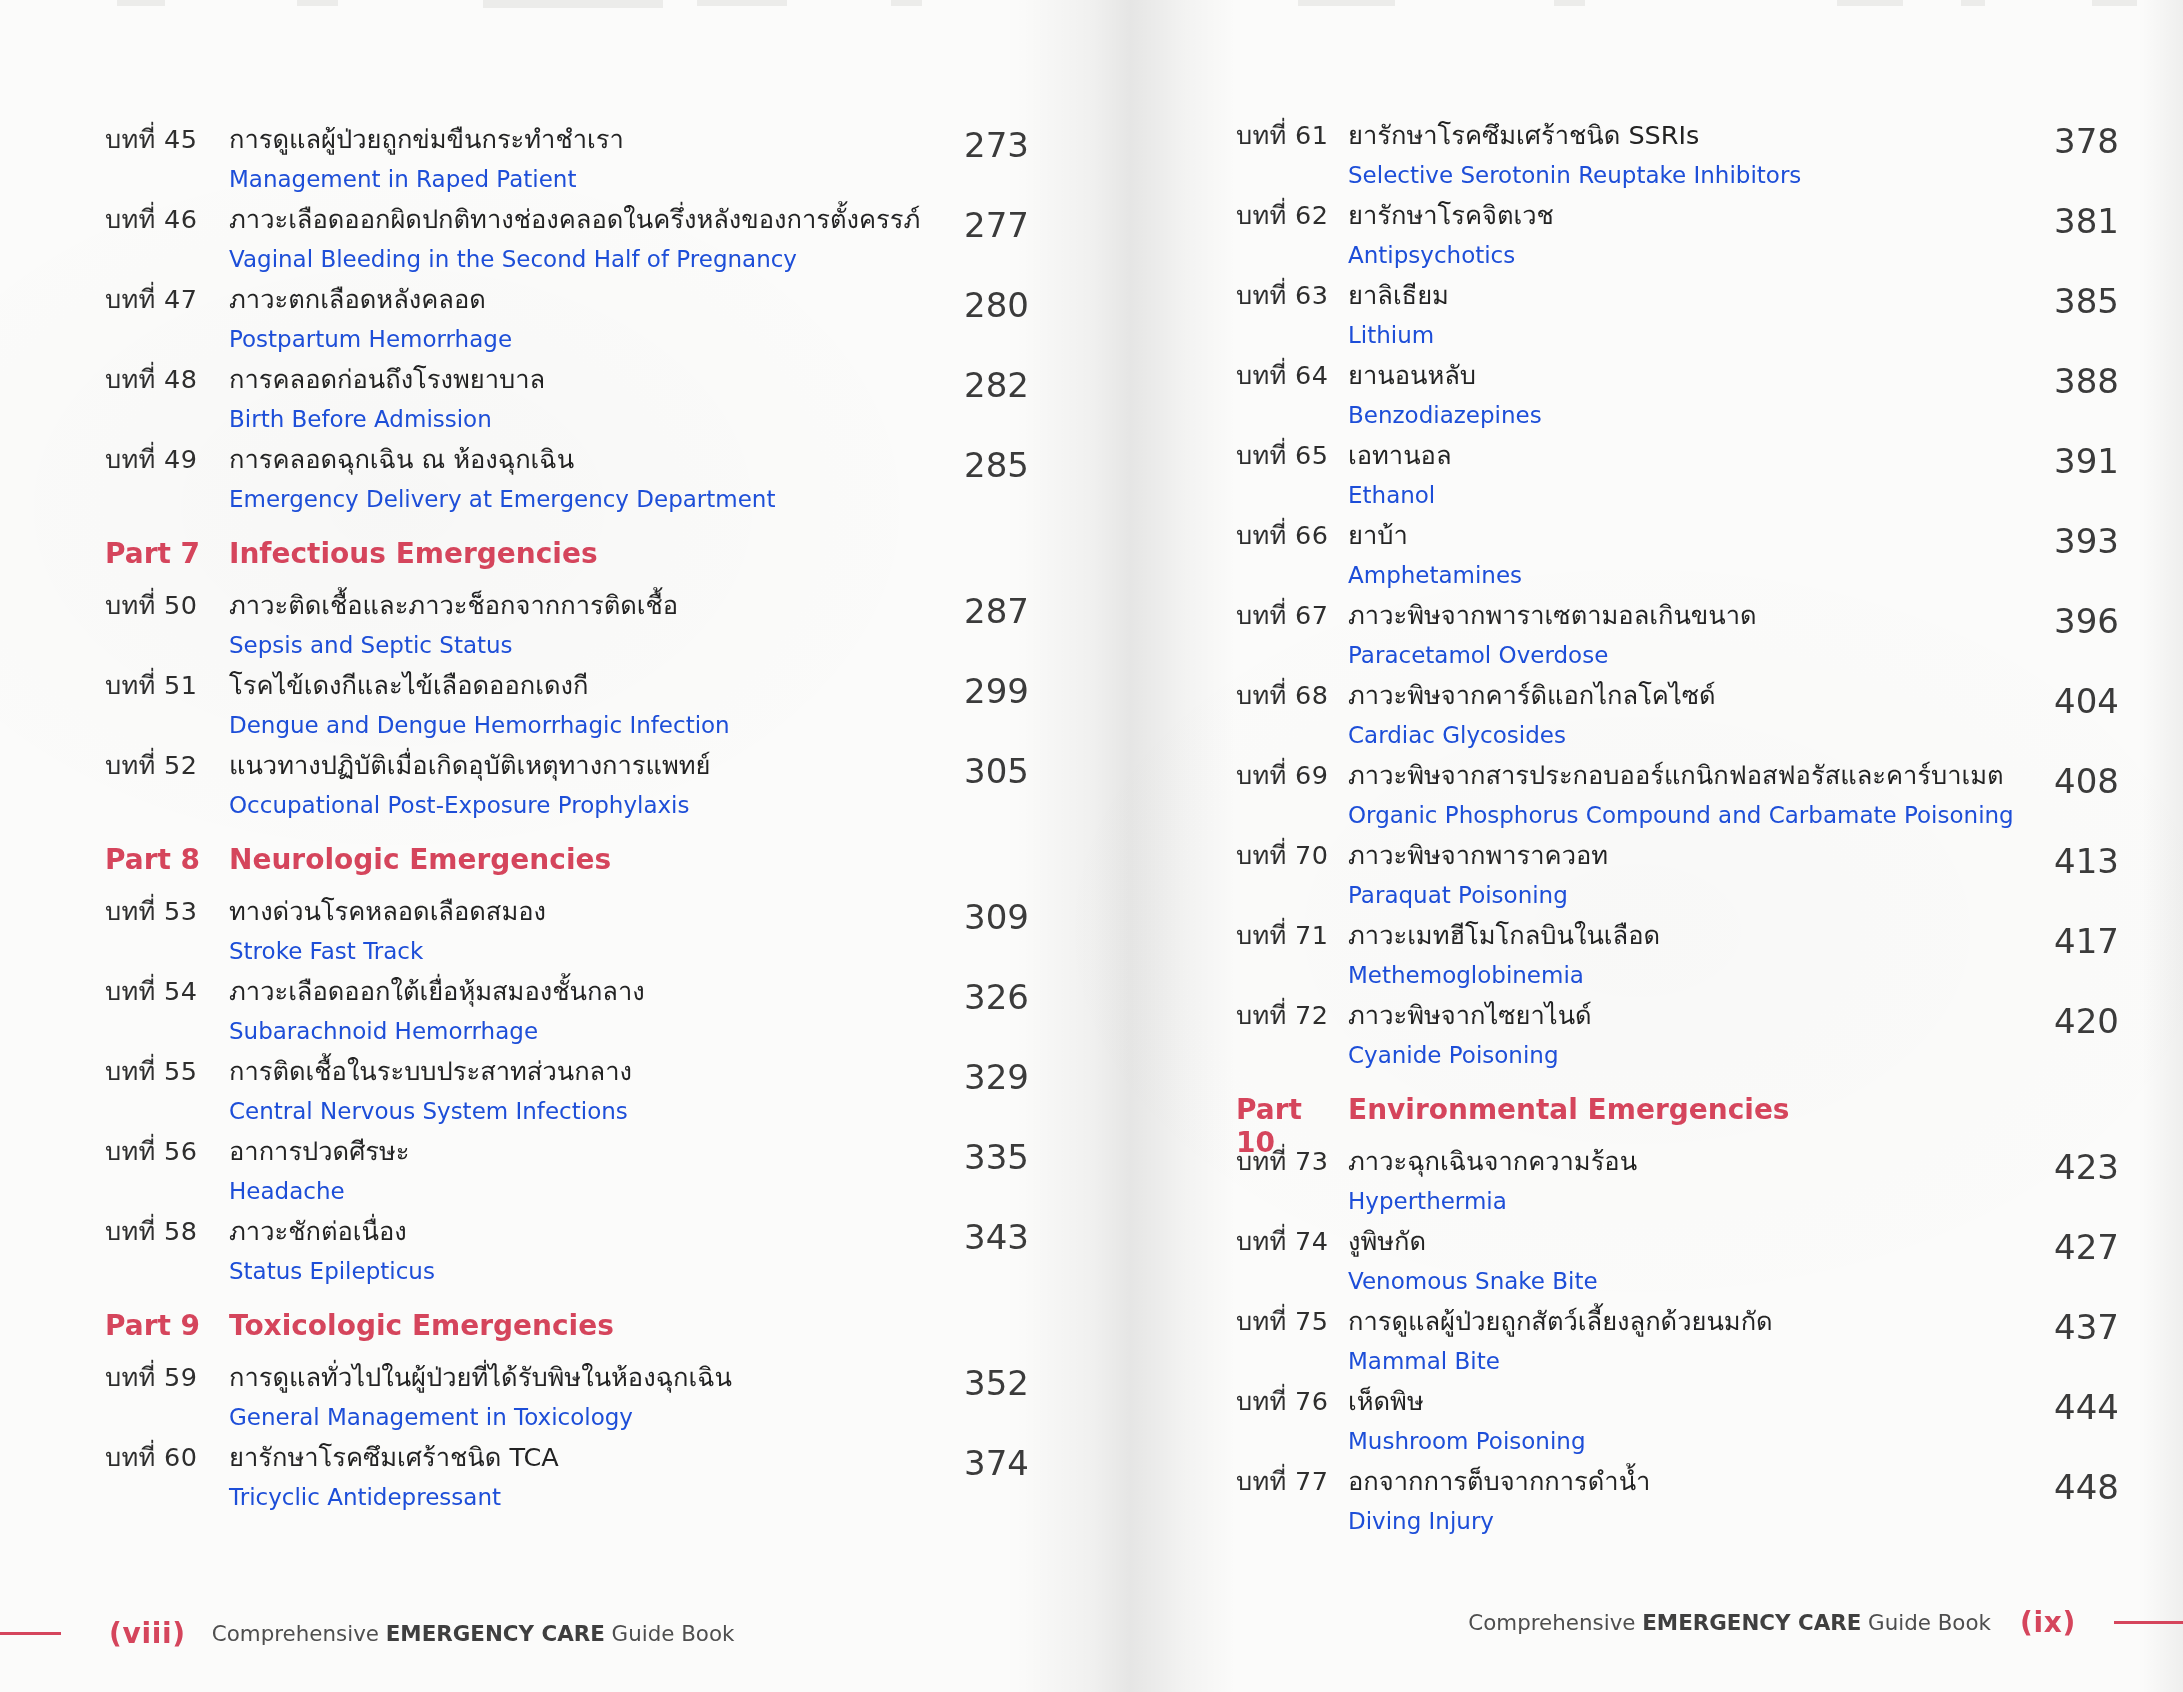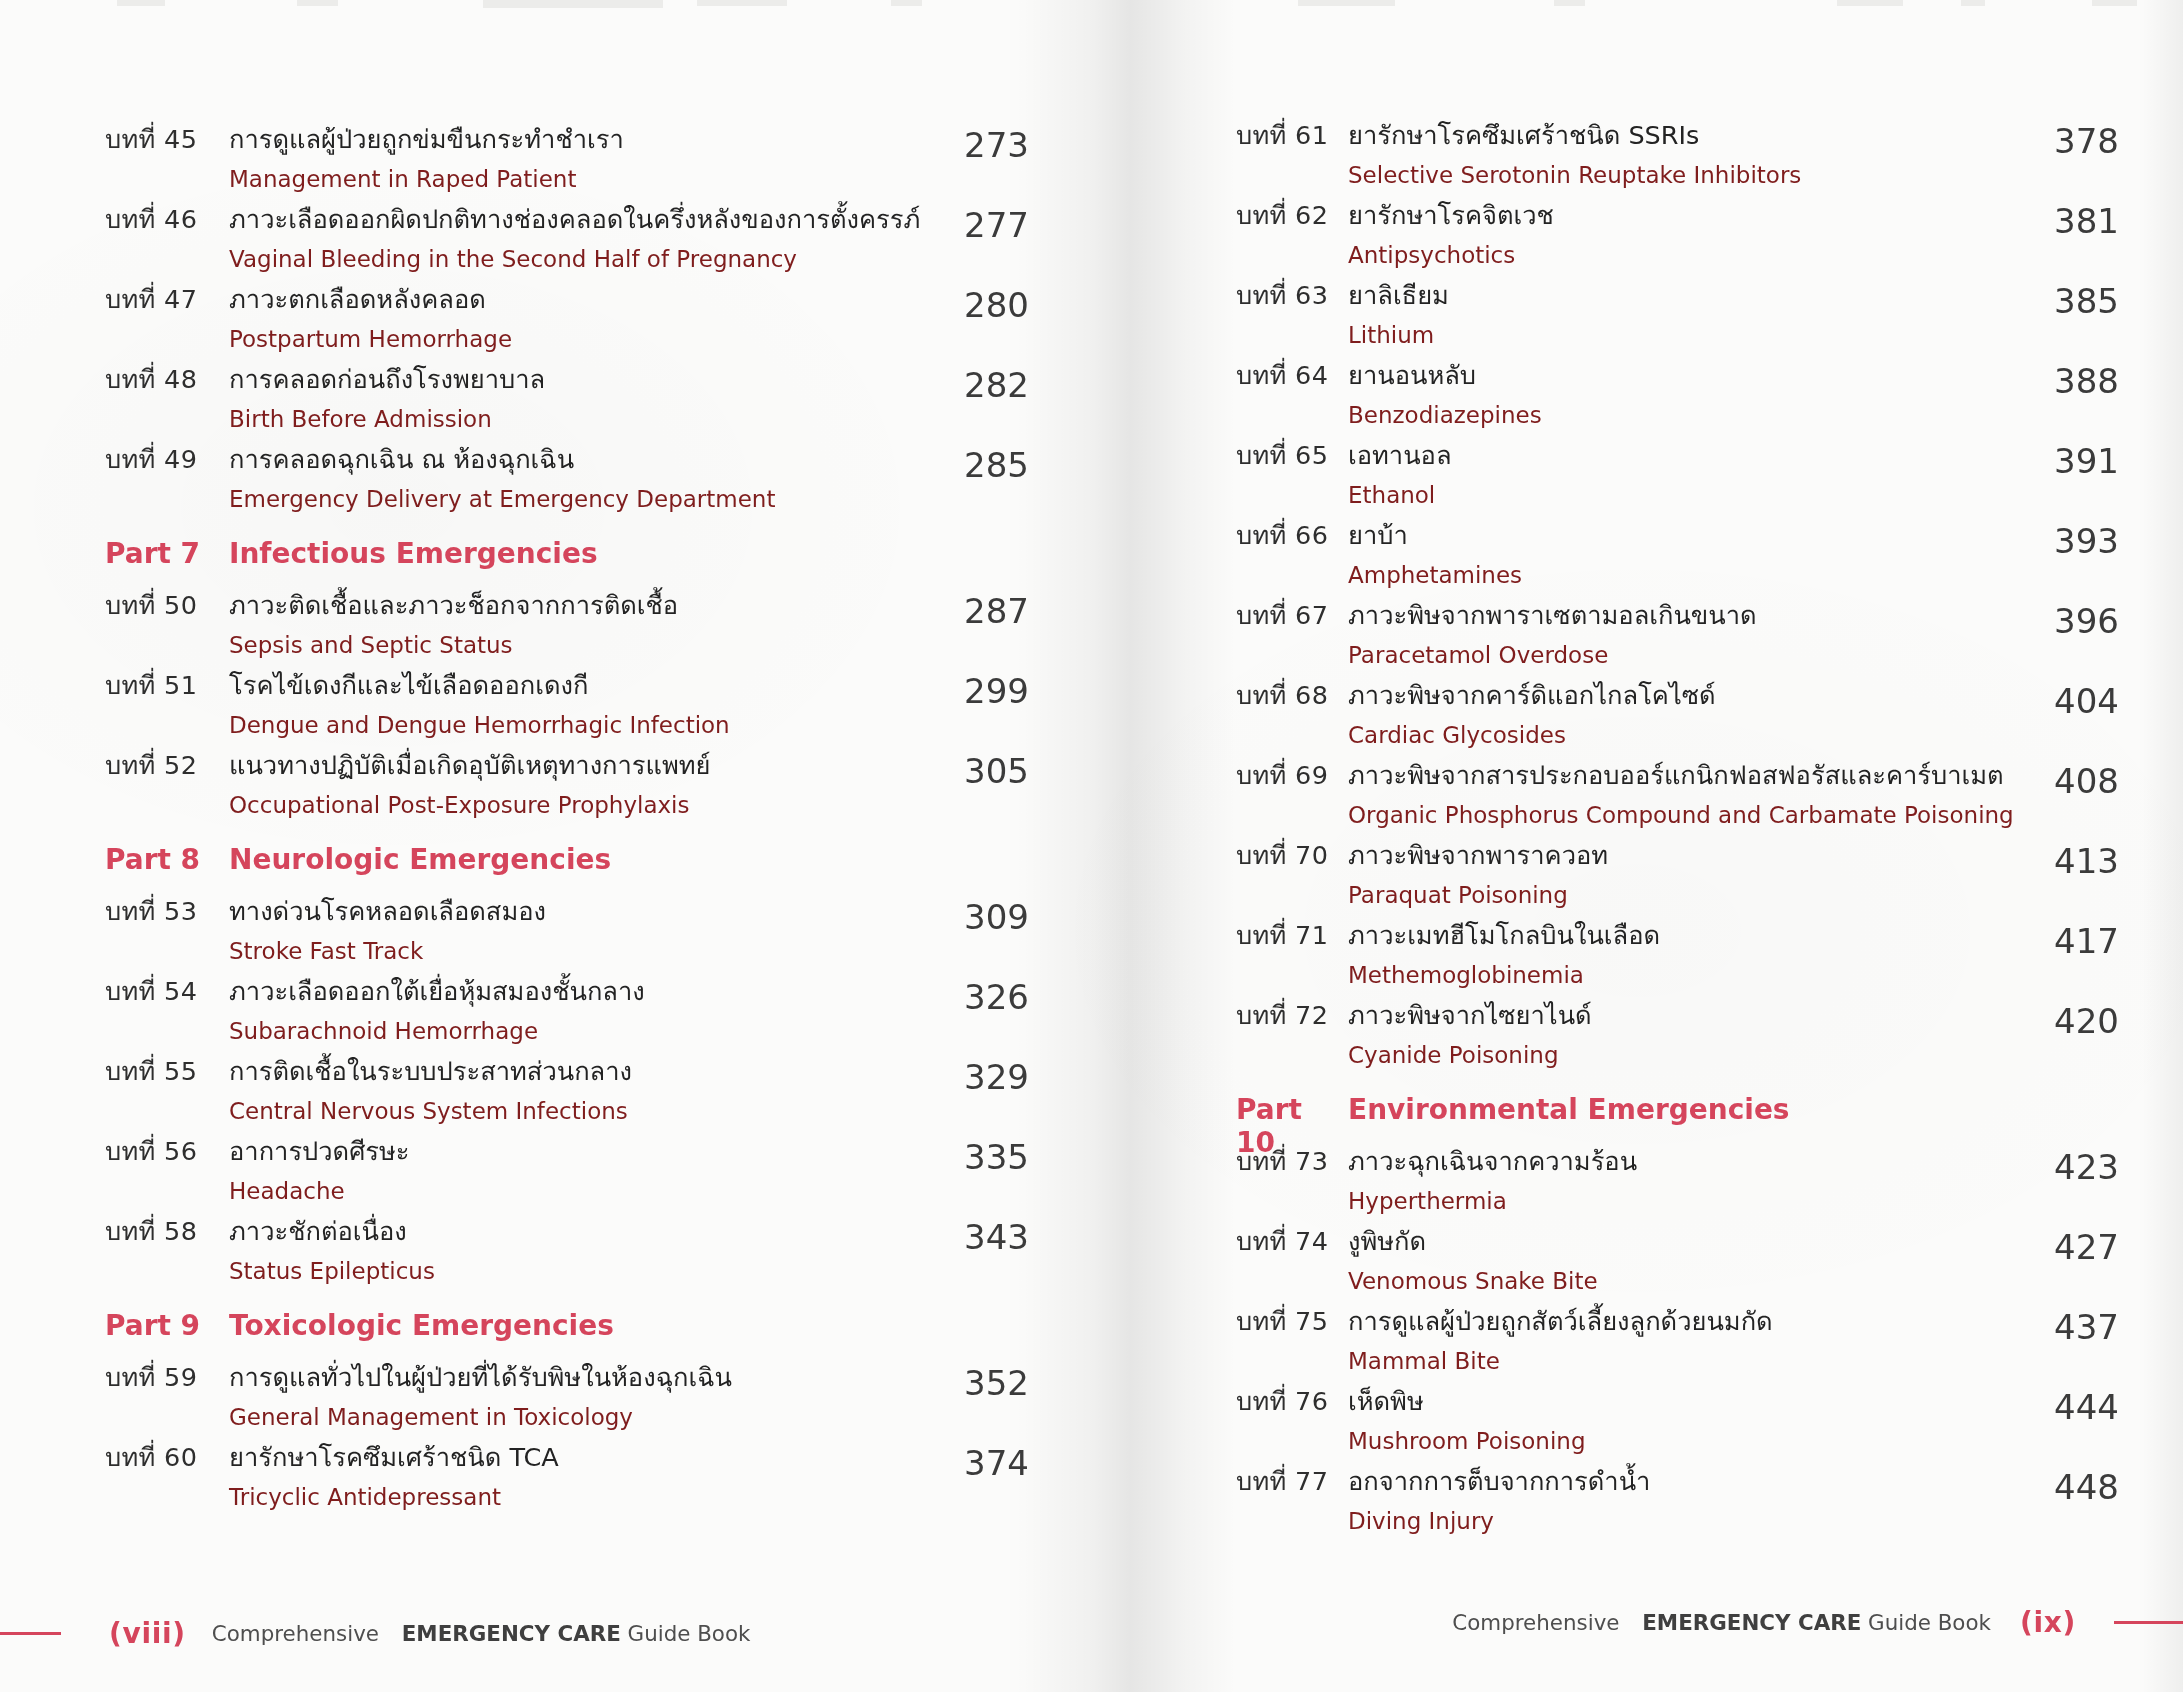--- a/index.html
+++ b/index.html
@@ -46,21 +46,21 @@
   .thai-line { display:flex; align-items:baseline; height:40px; }
   .ch-label {
     flex:none; width:124px; font-size:25.5px; color:#2e2e2e; letter-spacing:0.3px;
   }
   .page-right .ch-label { width:112px; }
   .ch-title { font-size:25.5px; color:#232323; white-space:nowrap; }
   .ch-page {
     position:absolute; right:0; top:5.5px; font-size:34px; color:#3b3b3b;
   }
   .eng-line {
-    height:40px; padding-left:124px; font-size:23px; color:#7f1d1d;
+    height:40px; padding-left:124px; font-size:23px; color:#1d4ed8;
     display:flex; align-items:center; white-space:nowrap;
   }
   .page-right .eng-line { padding-left:112px; }
 
   .part-row { height:66px; padding-top:18px; display:flex; align-items:baseline; }
   .part-label {
     flex:none; width:124px; font-size:28px; font-weight:bold; color:#d5455c;
   }
   .page-right .part-label { width:112px; }
   .part-title { font-size:28px; font-weight:bold; color:#d5455c; white-space:nowrap; }
@@ -71,21 +71,21 @@
   .footer-right { right:0; top:1606px; justify-content:flex-end; }
   .footer-rule { display:inline-block; height:2.8px; background:#d5455c; }
   .footer-left  .footer-rule { width:61px;  margin-right:48px; }
   .footer-right .footer-rule { width:69px; margin-left:38px; }
   .footer-pageno {
     font-size:28px; font-weight:bold; color:#d5455c; letter-spacing:0.7px;
   }
   .footer-left .footer-pageno { margin-right:26px; }
   .footer-title { font-size:21.4px; color:#4e4e4e; }
   .footer-right .footer-title { margin-right:29px; }
-  .footer-title b { color:#3f3f3f;margin-left:16px; }
+  .footer-title b { color:#3f3f3f; }
 </style>
 </head>
 <body>
 
 <div>
   <div class="scan-tick" style="left:117px;width:48px;"></div>
   <div class="scan-tick" style="left:297px;width:41px;"></div>
   <div class="scan-tick" style="left:483px;width:180px;height:7.6px;"></div>
   <div class="scan-tick" style="left:697px;width:90px;"></div>
   <div class="scan-tick" style="left:891px;width:31px;"></div>

